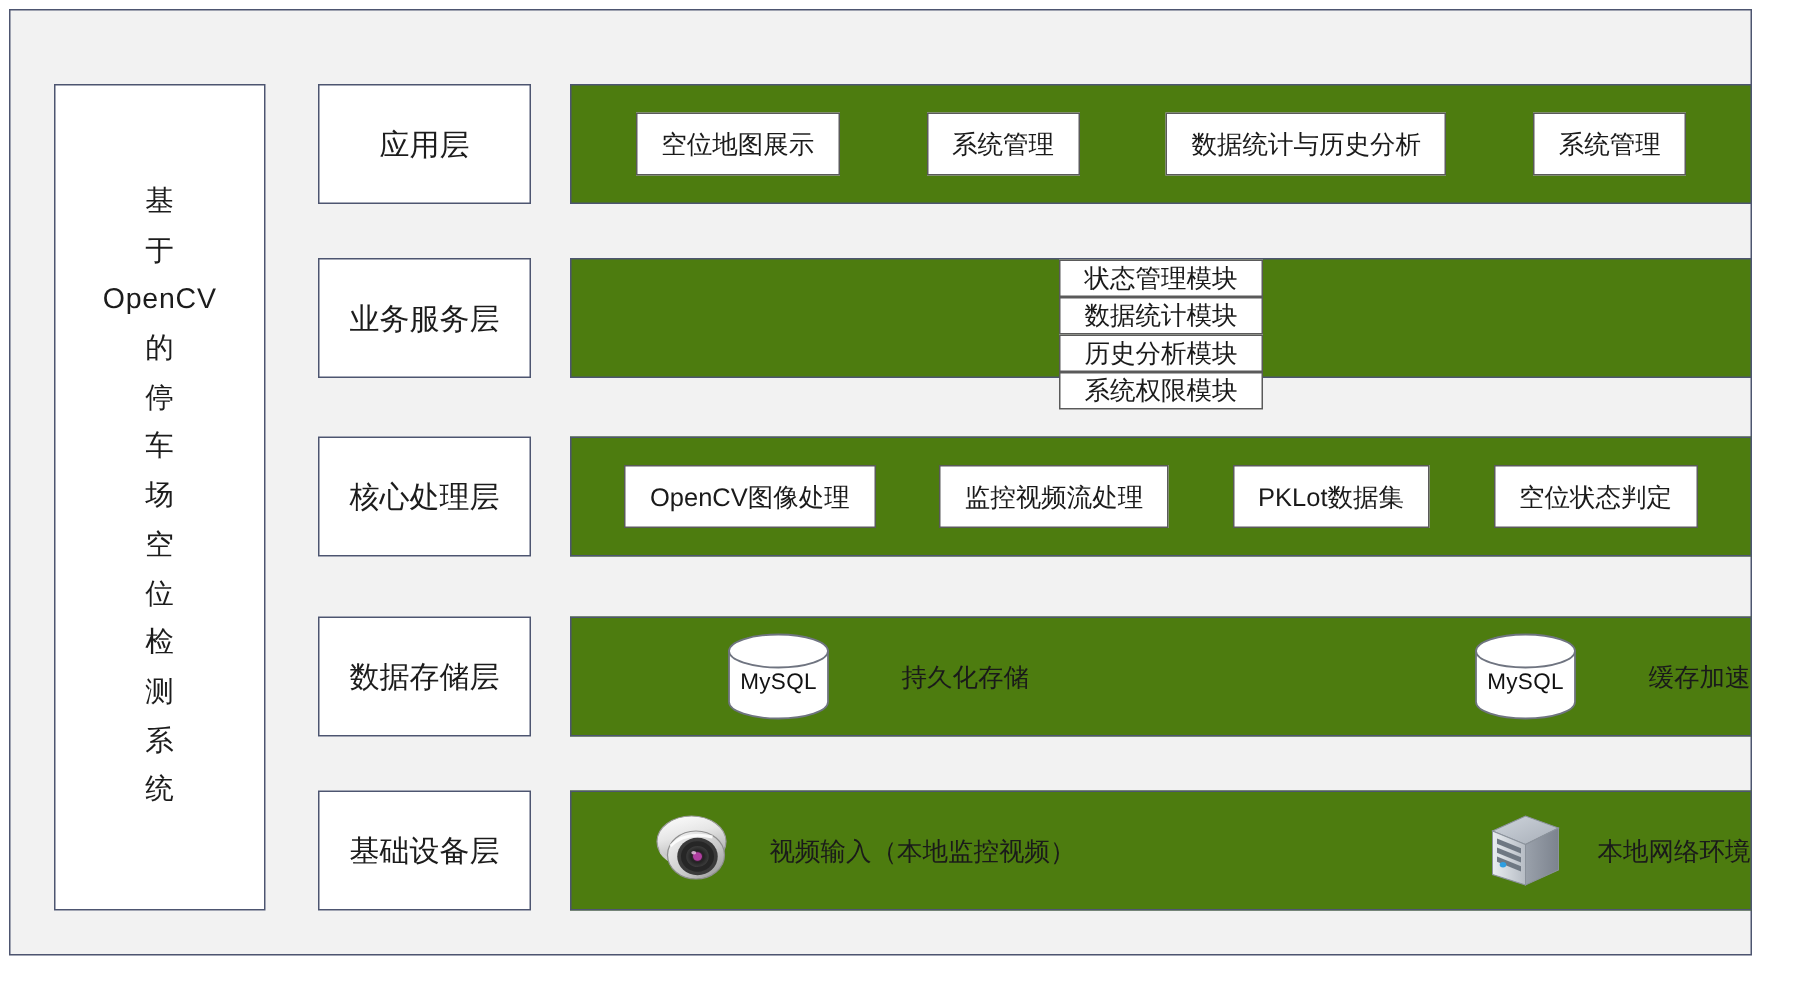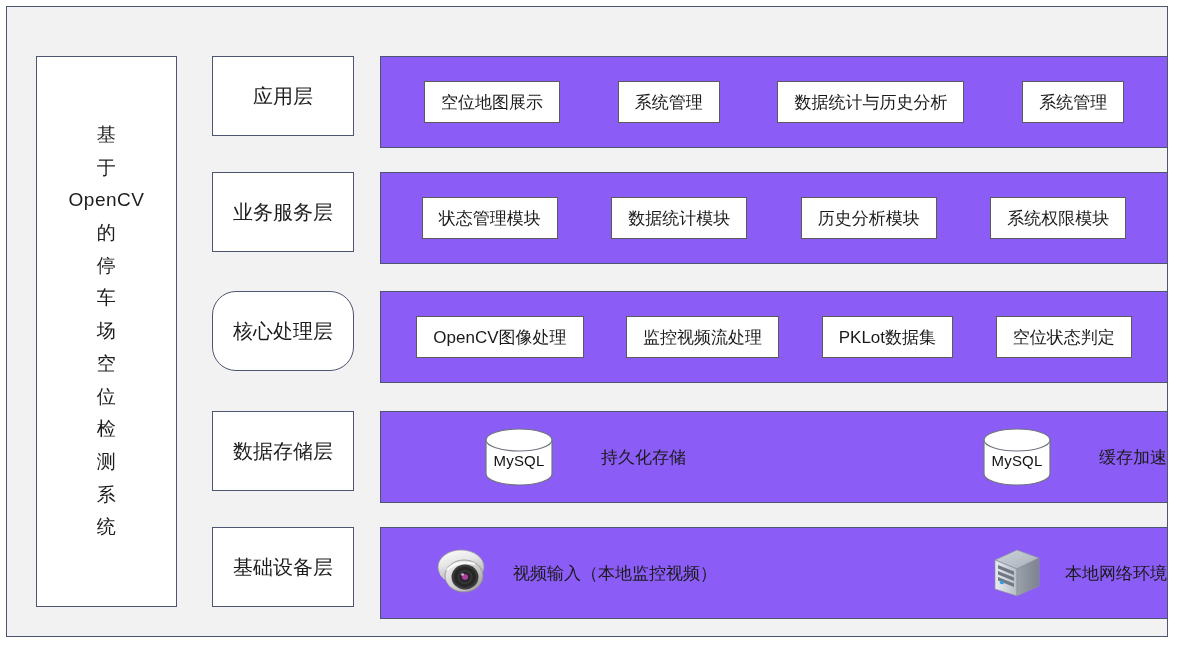--- a/index.html
+++ b/index.html
@@ -74,22 +74,22 @@
     justify-content: center;
     font-size: 20px;
     color: #1c1c1c;
   }
 
   
   .band {
     position: absolute;
     left: 380px;
     width: 788px;
-    height: 92px;
-    background: #8b5cf6;
+    height: 80px;
+    background: #4d7c0f;
     border: 1.2px solid #4d5570;
     box-sizing: border-box;
     display: flex;
     align-items: center;
   }
   .band.boxes {
     justify-content: space-around;
     padding: 0 14px;
   }
   .band.pairs {
@@ -190,28 +190,28 @@
 
   <div class="layer-label" style="top:56px;">应用层</div>
   <div class="band boxes" style="top:56px;">
     <div class="item-box">空位地图展示</div>
     <div class="item-box">系统管理</div>
     <div class="item-box">数据统计与历史分析</div>
     <div class="item-box">系统管理</div>
   </div>
 
   <div class="layer-label" style="top:172px;">业务服务层</div>
-  <div class="band boxes" style="top:172px;">
+  <div class="band boxes" style="top:172px;flex-direction:column;">
     <div class="item-box">状态管理模块</div>
     <div class="item-box">数据统计模块</div>
     <div class="item-box">历史分析模块</div>
     <div class="item-box">系统权限模块</div>
   </div>
 
-  <div class="layer-label" style="top:291px;border-radius:24px;">核心处理层</div>
+  <div class="layer-label" style="top:291px;">核心处理层</div>
   <div class="band boxes" style="top:291px;">
     <div class="item-box">OpenCV图像处理</div>
     <div class="item-box">监控视频流处理</div>
     <div class="item-box">PKLot数据集</div>
     <div class="item-box">空位状态判定</div>
   </div>
 
   <div class="layer-label" style="top:411px;">数据存储层</div>
   <div class="band pairs" style="top:411px;">
 

